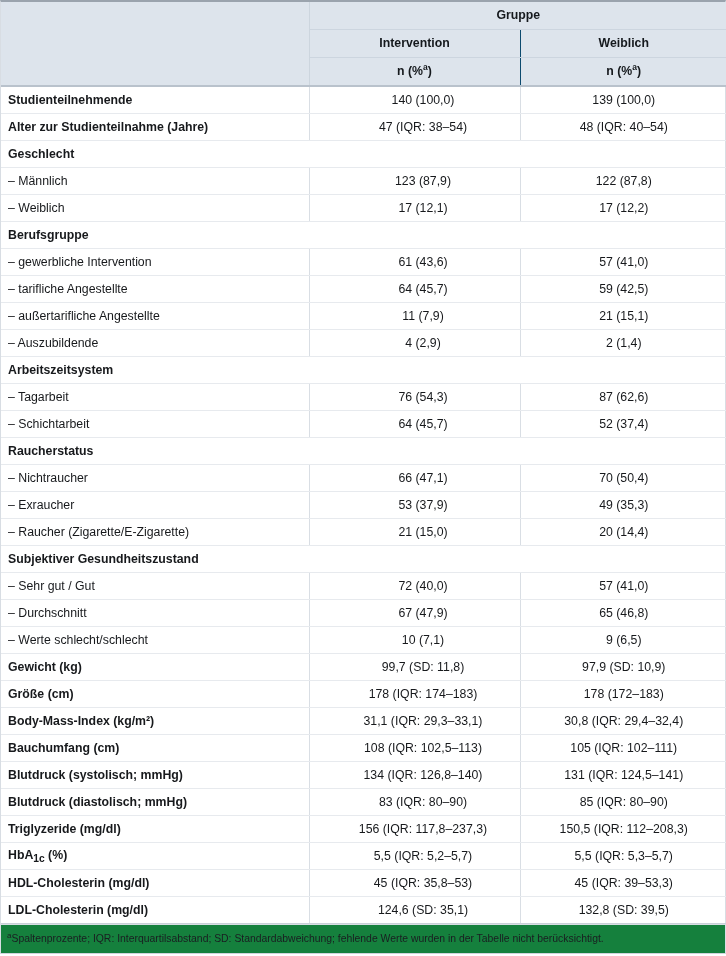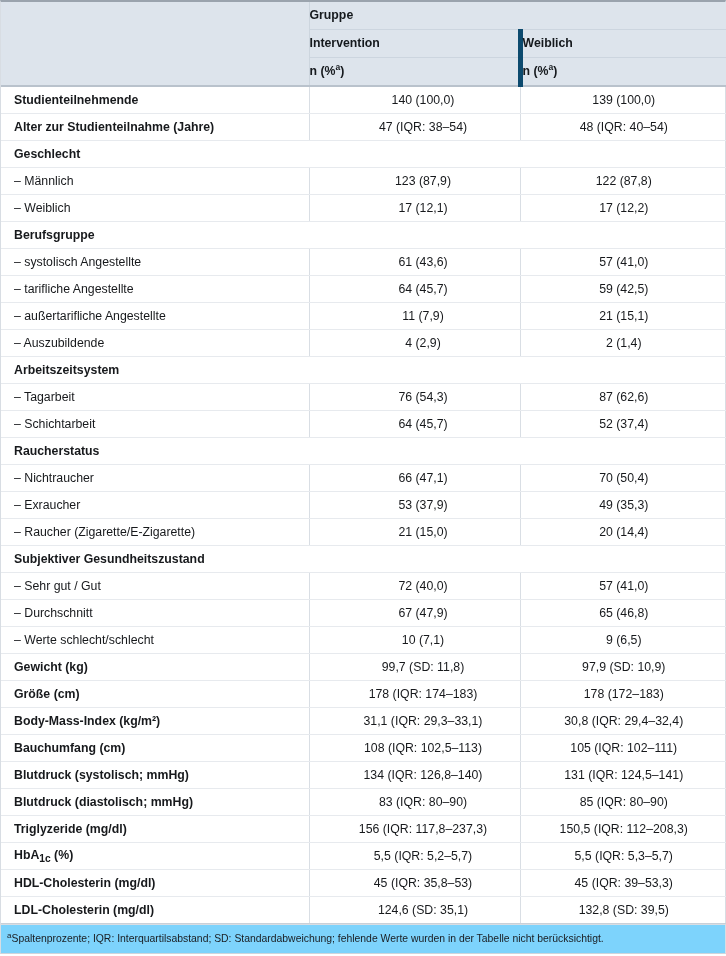--- a/index.html
+++ b/index.html
@@ -36,59 +36,59 @@
   col.c-ctl   { width: 207px; }
 
   
   thead th {
     background: #dde4ec;
     font-weight: bold;
     font-size: 12.3px;
     padding: 0;
     height: 27px;
     line-height: 27px;
-    text-align: left;
+    text-align: center;
     color: #15191d;
     border-bottom: 1px solid #eef2f6;
   }
   th.h-blank {
     background: #dde4ec;
     border-bottom: none;
     border-right: 1px solid #ccd5de;
   }
   th.h-group {
     border-bottom: 1px solid #ccd5df;
   }
   th.h-int, th.h-ctl {
     border-bottom: 1px solid #ccd5df;
   }
   th.h-int, th.h-n-int {
     border-left: 1px solid #ccd5de;
-    border-right: 5px solid #0c4a6e;
+    border-right: 1px solid #0c4a6e;
   }
   th.h-n-int, th.h-n-ctl {
     border-bottom: 2px solid #b9c2cc;
   }
   th.h-blank-last {
     border-bottom: 2px solid #b9c2cc;
     border-right: 1px solid #ccd5de;
   }
   .sup { font-size: 8.5px; vertical-align: super; line-height: 0; }
 
   
   tbody td {
     height: 26px;
     padding: 0 0 0 0;
     font-size: 12.3px;
     border-bottom: 1px solid #e7eaee;
     color: #17191c;
     vertical-align: middle;
   }
   td.lbl {
-    padding-left: 13px;
+    padding-left: 7px;
     text-align: left;
     border-right: 1px solid #d9dee4;
     margin-left: 24px;
   }
   td.val {
     text-align: center;
   }
   td.val-int {
     border-right: 1px solid #d9dee4;
     padding-left: 17px;
@@ -110,21 +110,21 @@
   tr:last-child td { border-bottom: 1px solid #c9d0d8; }
 
   
   .footnote {
     box-sizing: border-box;
     width: 726px;
     padding: 7px 6px 8px 6px;
     font-size: 10.4px;
     line-height: 1.25;
     color: #1a1d21;
-    background: #7dd3fc;
+    background: #15803d;
     border-left: 1px solid #d8dde3;
     border-right: 1px solid #d8dde3;
     border-bottom: 1px solid #cfd5dc;
   }
   .footnote .fn-sup {
     font-size: 8px;
     vertical-align: super;
     line-height: 0;
   }
 </style>
@@ -174,21 +174,21 @@
         </tr>
         <tr class="sub-row ">
           <td class="lbl">– Weiblich</td>
           <td class="val val-int">17 (12,1)</td>
           <td class="val val-ctl">17 (12,2)</td>
         </tr>
         <tr class="section bold-row ">
           <td class="lbl" colspan="3">Berufsgruppe</td>
         </tr>
         <tr class="sub-row ">
-          <td class="lbl">– systolisch Angestellte</td>
+          <td class="lbl">– gewerbliche Intervention</td>
           <td class="val val-int">61 (43,6)</td>
           <td class="val val-ctl">57 (41,0)</td>
         </tr>
         <tr class="sub-row ">
           <td class="lbl">– tarifliche Angestellte</td>
           <td class="val val-int">64 (45,7)</td>
           <td class="val val-ctl">59 (42,5)</td>
         </tr>
         <tr class="sub-row ">
           <td class="lbl">– außertarifliche Angestellte</td>

